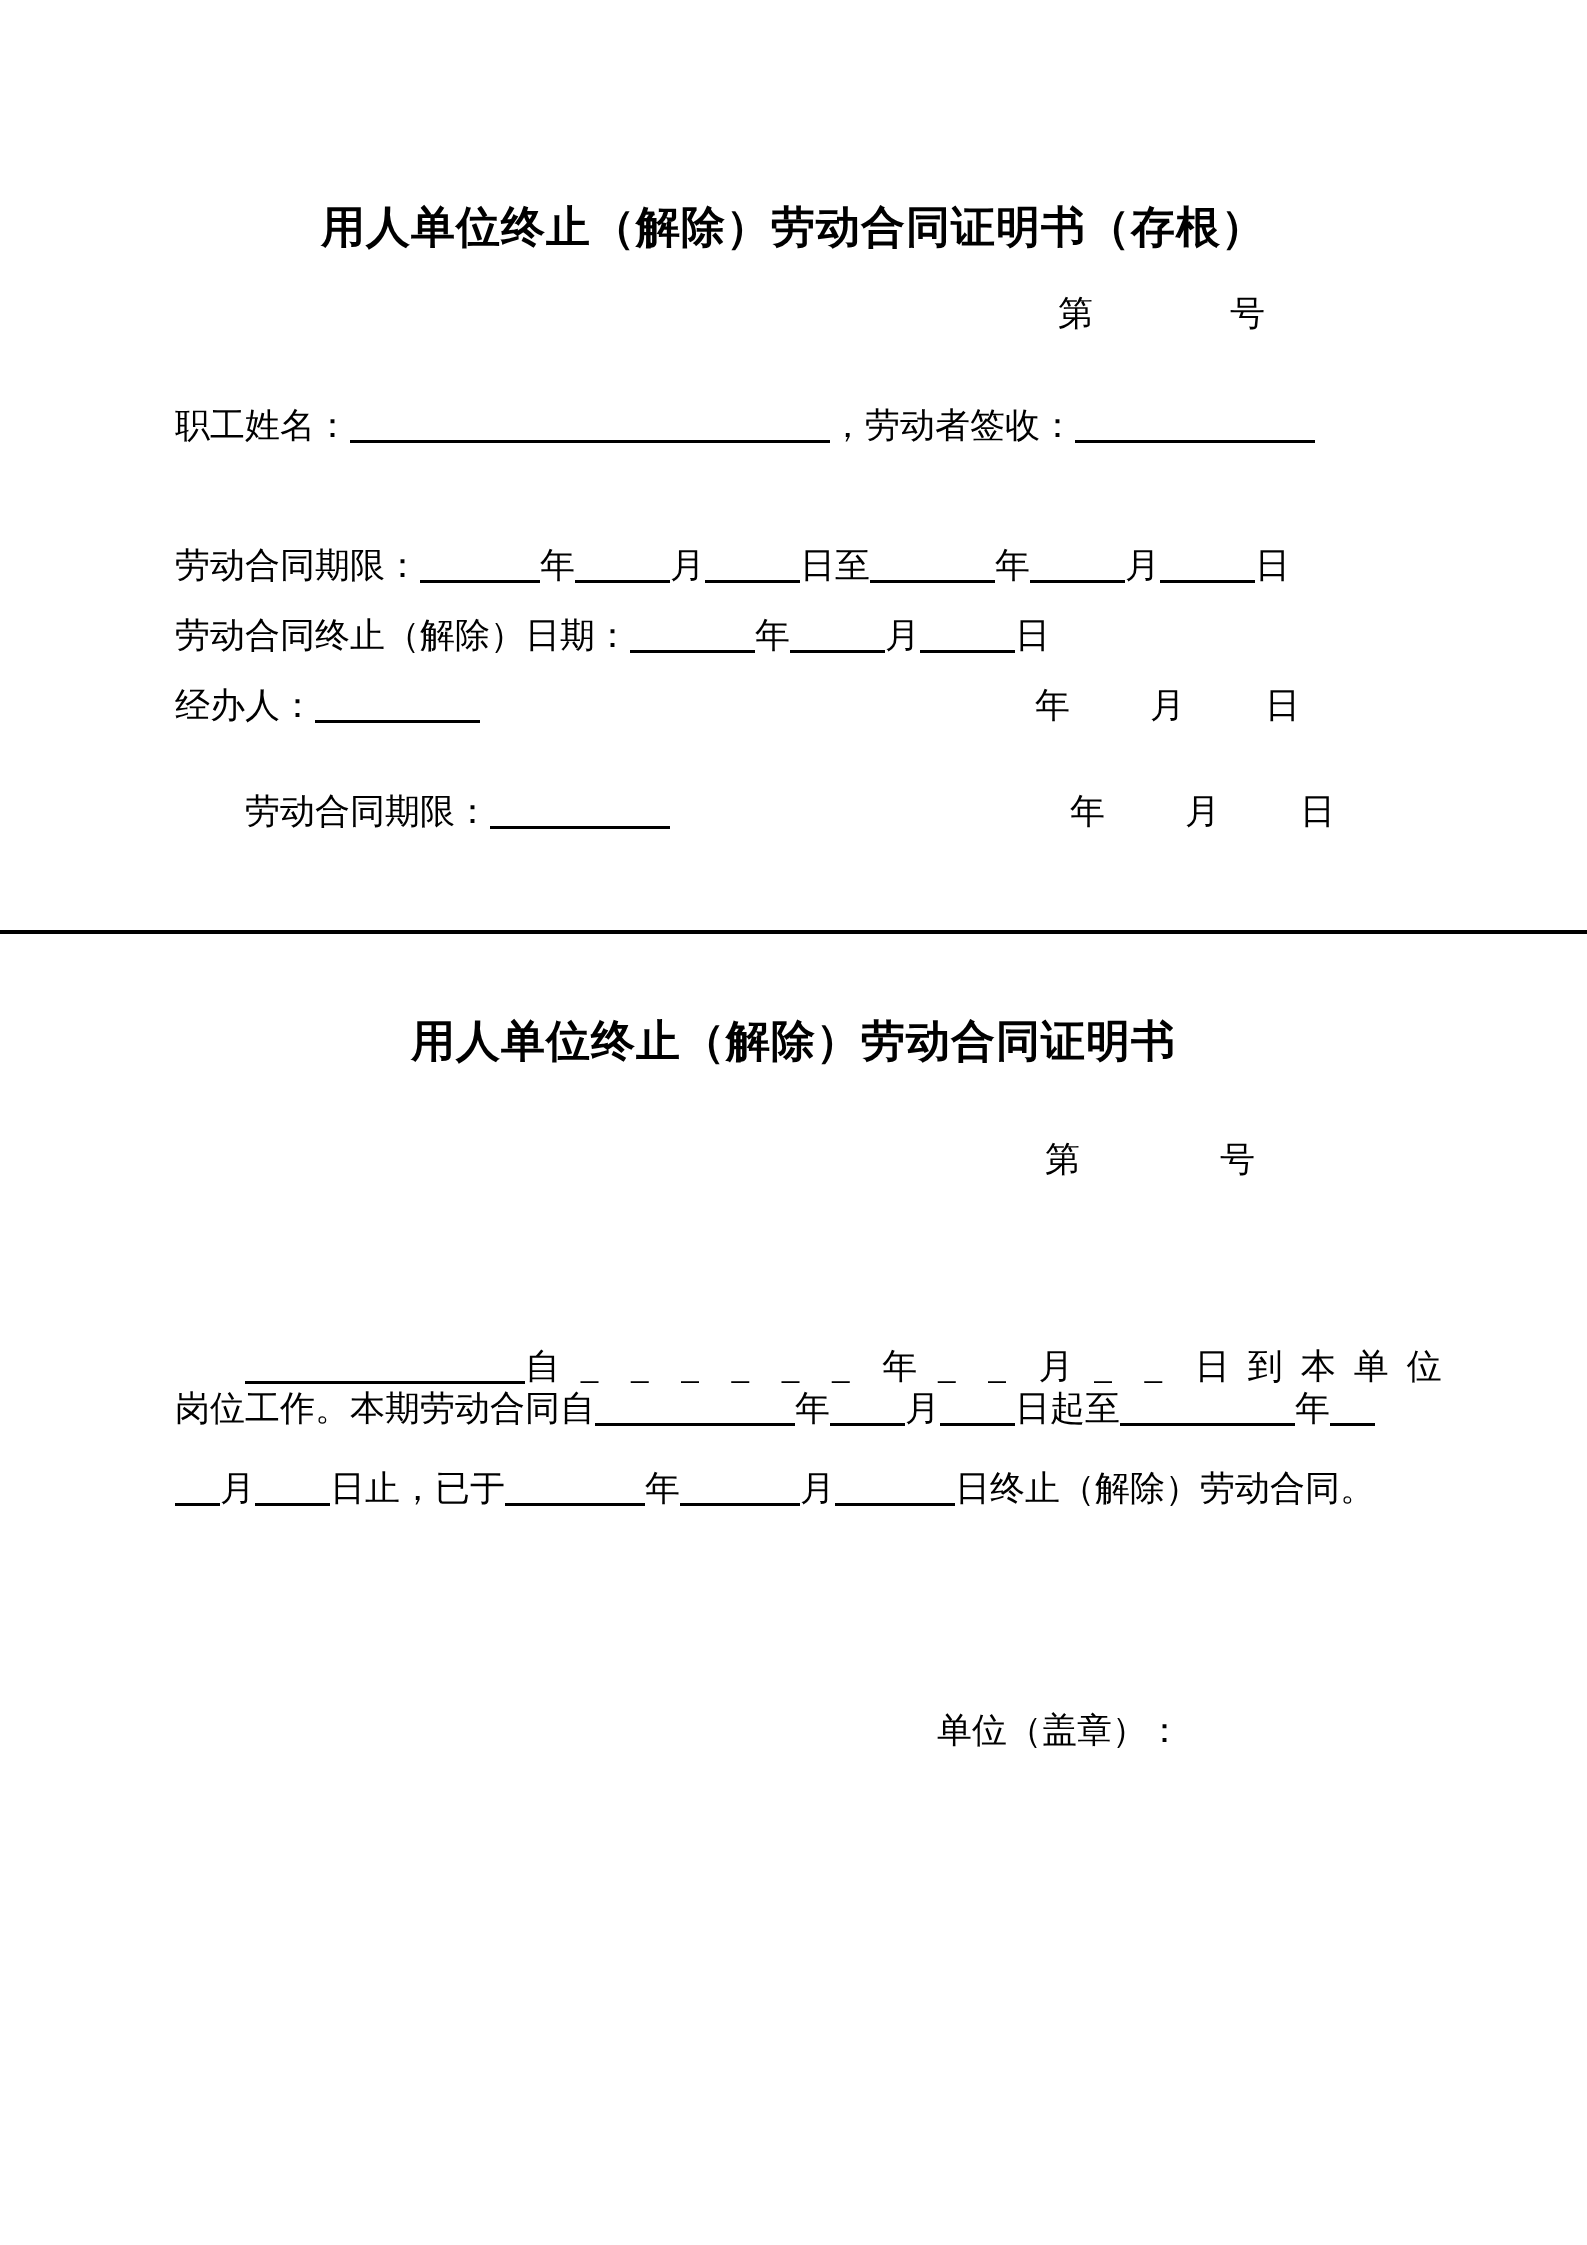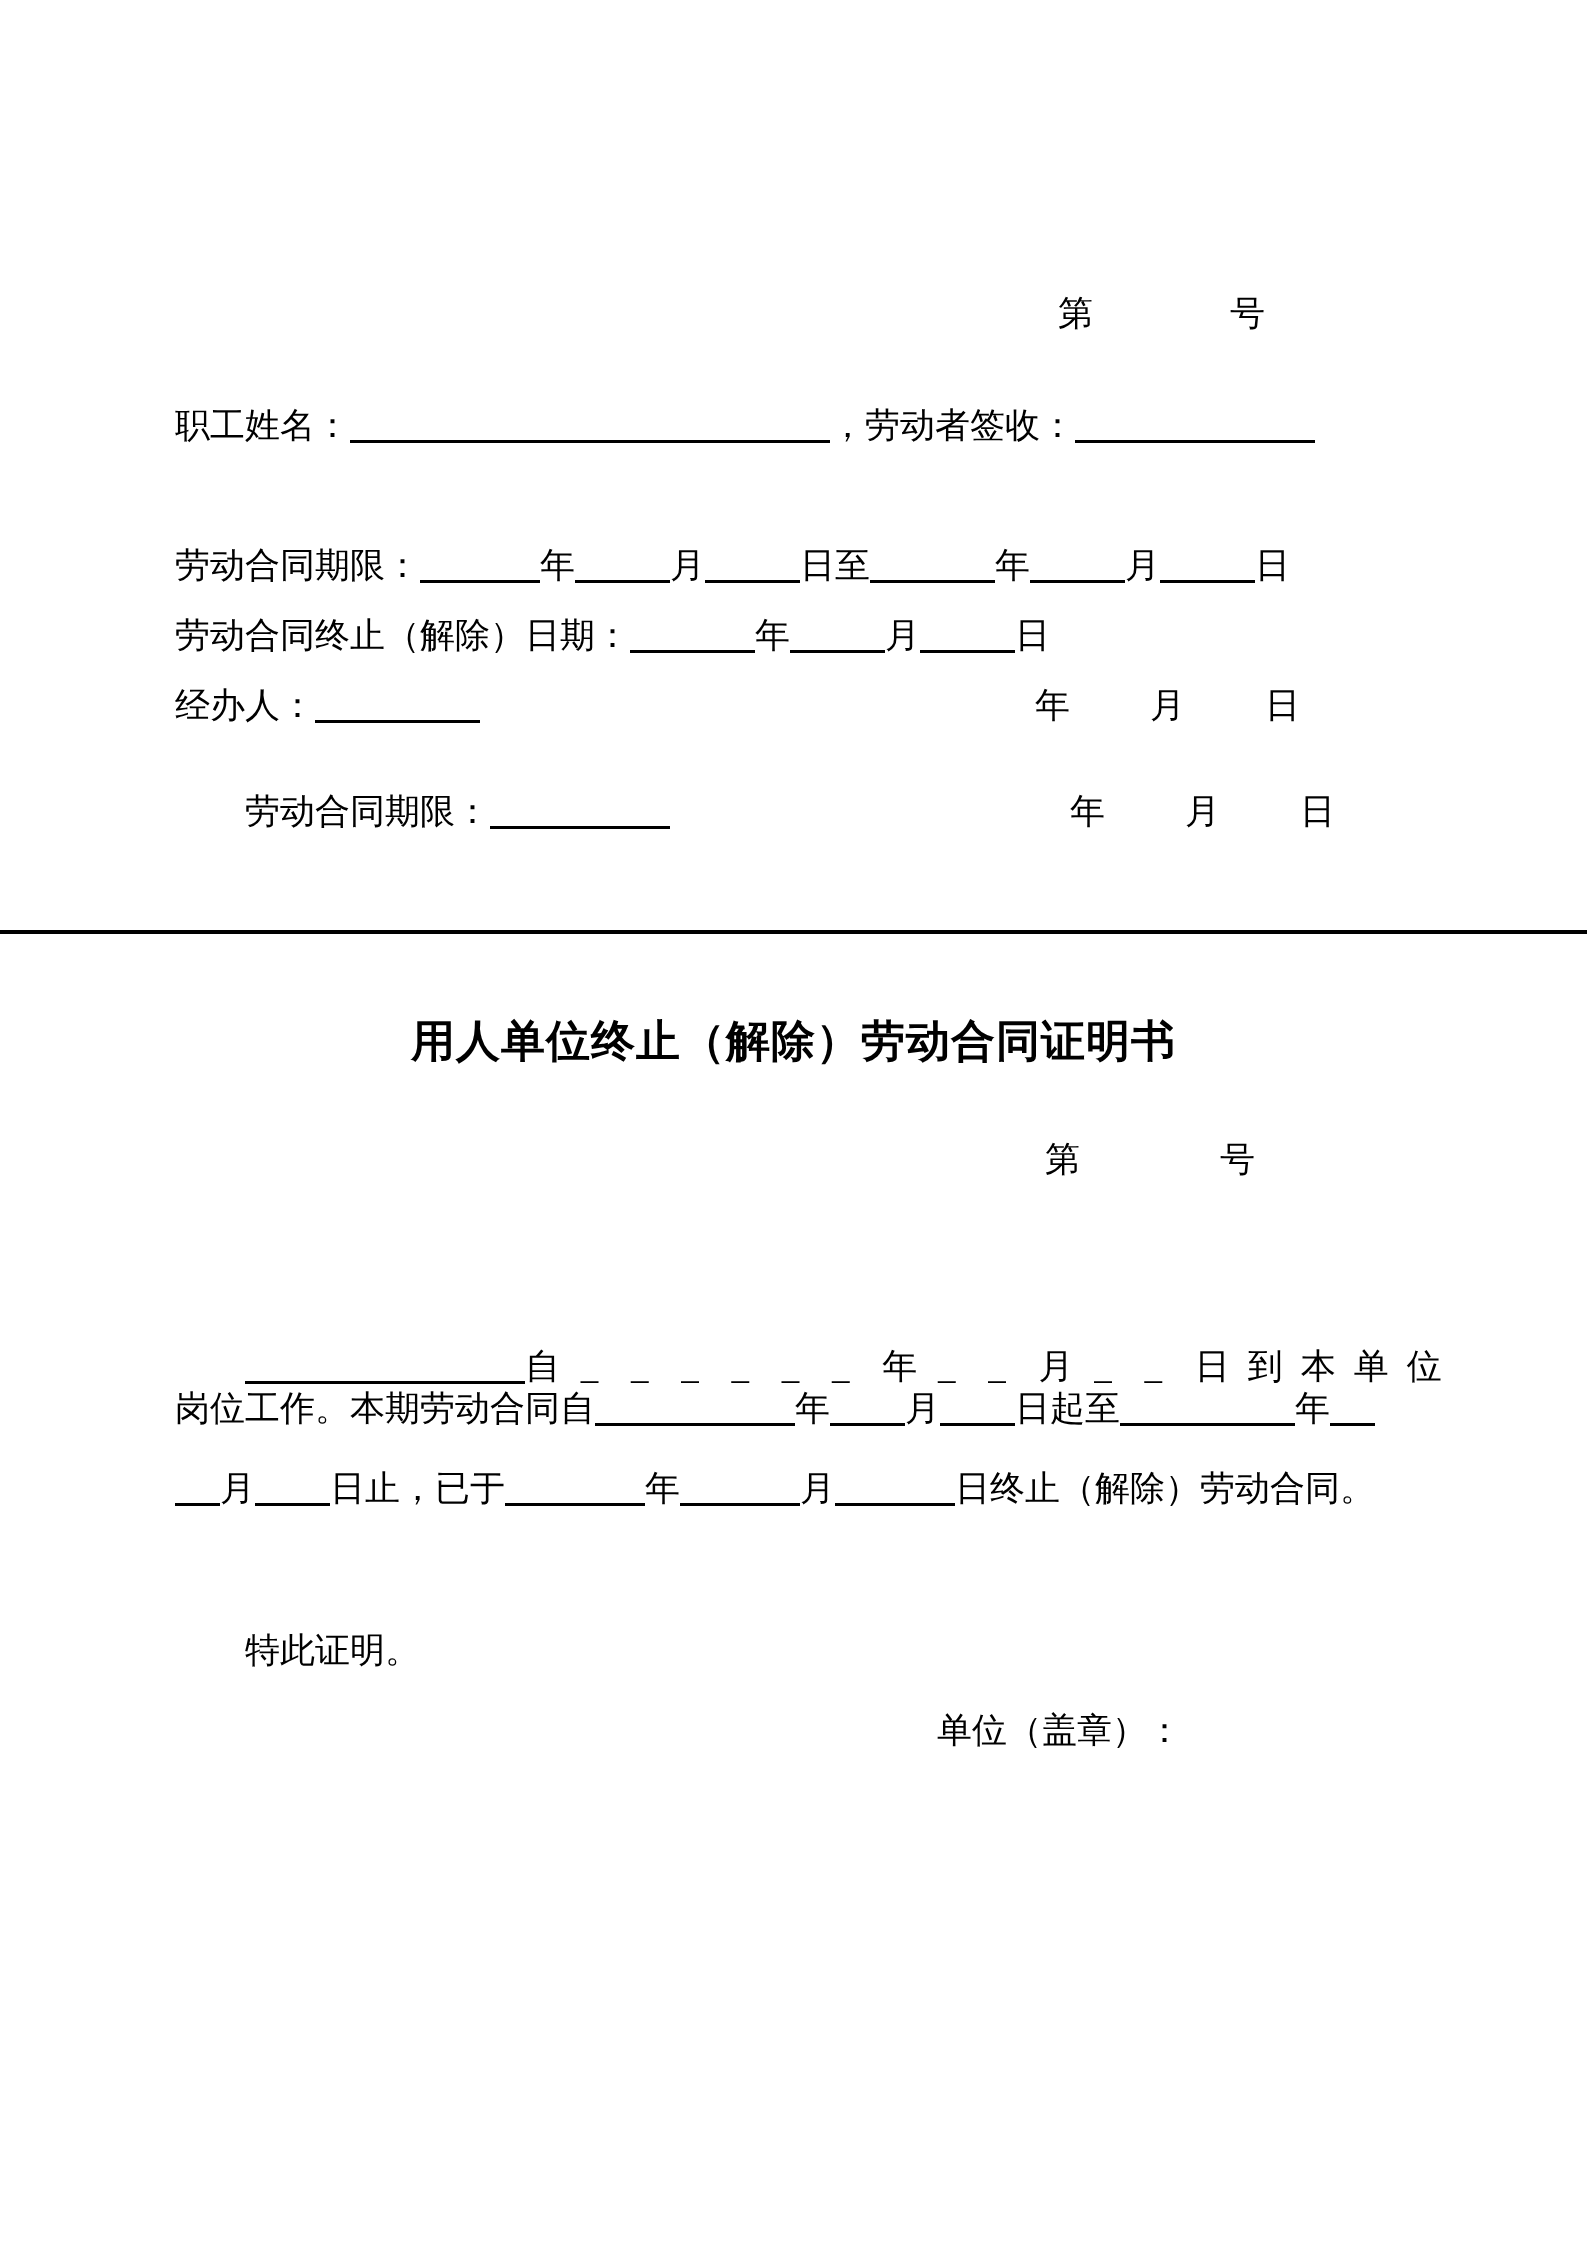--- a/index.html
+++ b/index.html
@@ -46,20 +46,21 @@
     height: 0;
     border: 0;
     border-top: 4px solid #000000;
   }
 </style>
 </head>
 <body>
 
 <div class="page">
 
+  <div class="doc-title" style="top:198px;">用人单位终止（解除）劳动合同证明书（存根）</div>
 
   <div class="fline" style="top:290px;"><span class="gap" style="width: 883px;"></span><span>第</span><span class="gap" style="width: 137px;"></span><span>号</span></div>
 
   <div class="fline" style="top:402px;"><span>职工姓名：</span><span class="blank" style="width: 480px;"></span><span>，劳动者签收：</span><span class="blank" style="width: 240px;"></span></div>
 
 
   <div class="fline" style="top:542px;"><span>劳动合同期限：</span><span class="blank" style="width: 120px;"></span><span>年</span><span class="blank" style="width: 95px;"></span><span>月</span><span class="blank" style="width: 95px;"></span><span>日至</span><span class="blank" style="width: 125px;"></span><span>年</span><span class="blank" style="width: 95px;"></span><span>月</span><span class="blank" style="width: 95px;"></span><span>日</span></div>
 
   <div class="fline" style="top:612px;"><span>劳动合同终止（解除）日期：</span><span class="blank" style="width: 125px;"></span><span>年</span><span class="blank" style="width: 95px;"></span><span>月</span><span class="blank" style="width: 95px;"></span><span>日</span></div>
 
@@ -73,18 +74,17 @@
 
   <div class="fline" style="top:1136px;"><span class="gap" style="width: 870px;"></span><span>第</span><span class="gap" style="width: 140px;"></span><span>号</span></div>
 
   <div class="fline" style="top:1343px;"><span class="gap" style="width: 70px;"></span><span class="blank" style="width: 280px;"></span><span>自</span><span style="letter-spacing: 12px;"> _ _ _ _ _ _ </span><span>年</span><span style="letter-spacing: 12px;"> _ _ </span><span>月</span><span style="letter-spacing: 12px;"> _ _ </span><span style="letter-spacing: 18px;">日到本单位</span></div>
 
   <div class="fline" style="top:1385px;"><span>岗位工作。本期劳动合同自</span><span class="blank" style="width: 200px;"></span><span>年</span><span class="blank" style="width: 75px;"></span><span>月</span><span class="blank" style="width: 75px;"></span><span>日起至</span><span class="blank" style="width: 175px;"></span><span>年</span><span class="blank" style="width: 45px;"></span></div>
 
   <div class="fline" style="top:1465px;"><span class="blank" style="width: 45px;"></span><span>月</span><span class="blank" style="width: 75px;"></span><span>日止，已于</span><span class="blank" style="width: 140px;"></span><span>年</span><span class="blank" style="width: 120px;"></span><span>月</span><span class="blank" style="width: 120px;"></span><span>日终止（解除）劳动合同。</span></div>
 
 
-  <div class="fline" style="top:1627px; left:245px;">特此证明。</div>
 
   <div class="fline" style="top:1707px; left:937px;">单位（盖章）：</div>
 
 
 </div>
 
 </body></html>

